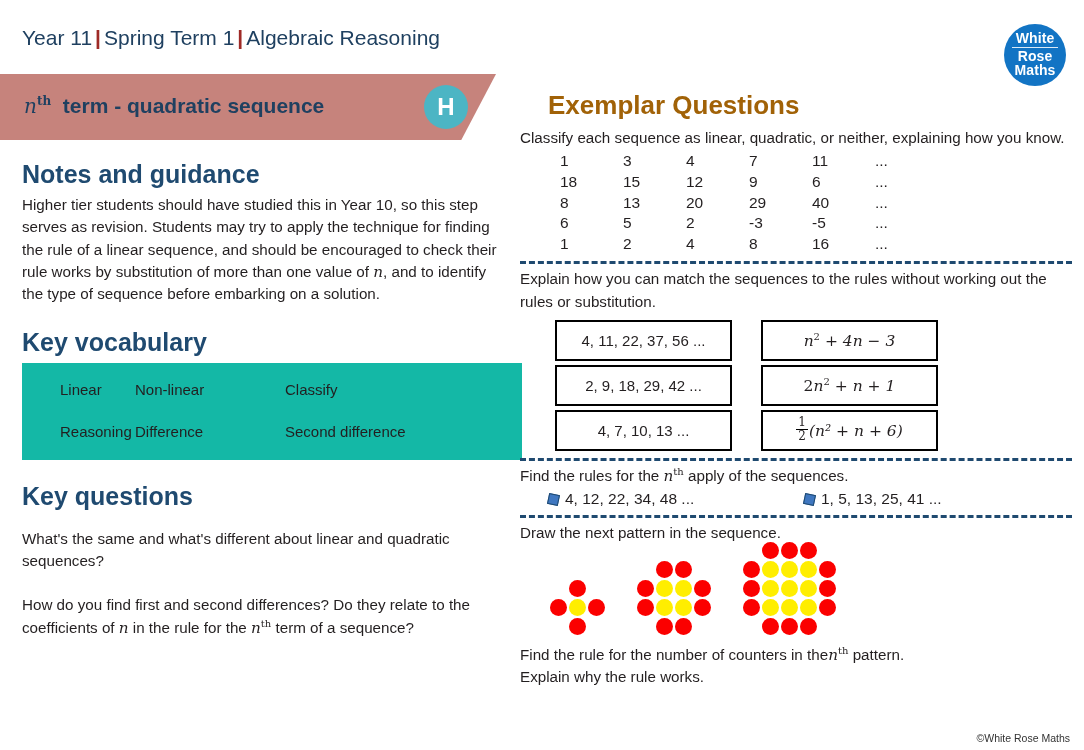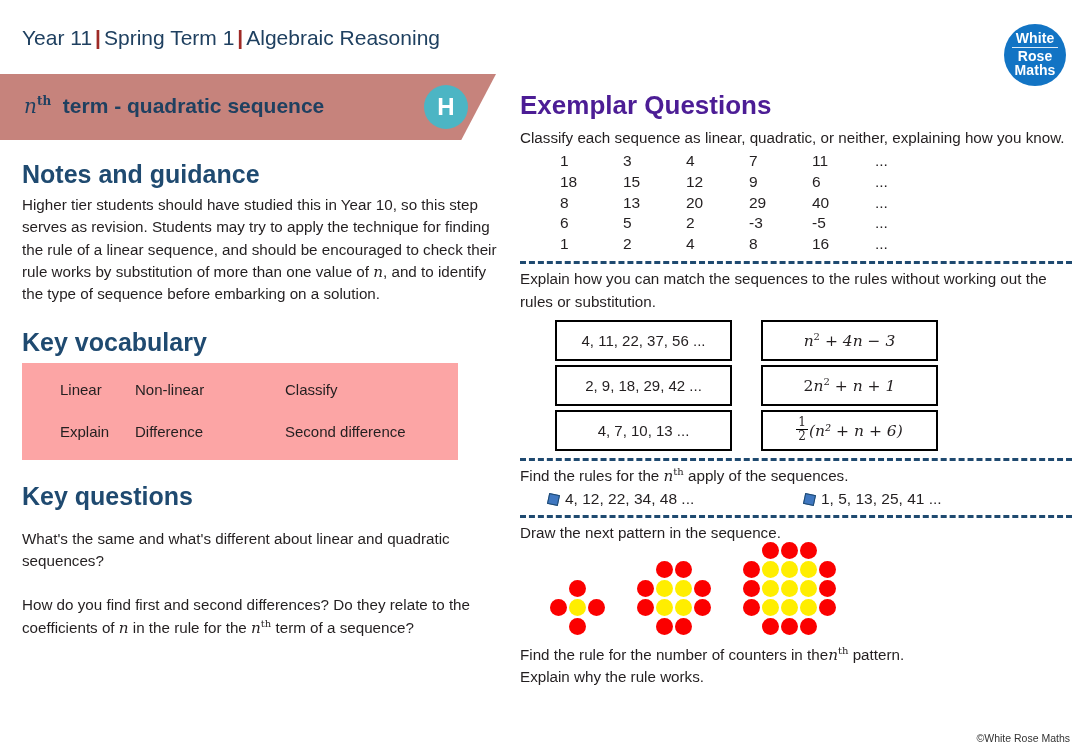--- a/index.html
+++ b/index.html
@@ -124,22 +124,22 @@
   .sup-th {
     font-family: "DejaVu Serif", serif;
     font-size: 10px;
     vertical-align: super;
   }
 
   #notes-text { width: 475px; }
 
   #vocab-heading { margin-top: 22px; }
   #vocab-box {
-    background: #fca5a5;
-    width: 436px;
+    background: #14b8a6;
+    width: 500px;
     padding: 18px 12px 20px 38px;
     margin-top: 6px;
   }
   .vocab-row {
     display: flex;
     font-size: 15px;
     color: #231f20;
   }
   .vocab-row + .vocab-row { margin-top: 25px; }
   .vocab-cell:nth-child(1) { width: 75px; }
@@ -152,22 +152,23 @@
   
   #right-col {
     position: absolute;
     left: 520px;
     top: 90px;
     width: 552px;
   }
   #exemplar-heading {
     font-size: 26px;
     font-weight: 700;
-    color: #4c1d95;
+    color: #a16207;
     margin-bottom: 6px;
+    margin-left: 28px;
   }
   .dashed-rule {
     border-top: 3px dashed #1f4a70;
     margin: 7px 0 4px 0;
     width: 100%;
   }
 
   
   #seq-table {
     margin-top: 2px;
@@ -300,21 +301,21 @@
   <div class="body-text" id="notes-text"><span>Higher tier students should have studied this in Year 10, so this step serves as revision. Students may try to apply the technique for finding the rule of a linear sequence, and should be encouraged to check their rule works by substitution of more than one value of </span><span class="ital-n">n</span><span>, and to  identify the type of sequence before embarking on a solution.</span></div>
 
   <div class="sec-heading" id="vocab-heading">Key vocabulary</div>
   <div id="vocab-box">
     <div class="vocab-row">
       <div class="vocab-cell">Linear</div>
       <div class="vocab-cell">Non-linear</div>
       <div class="vocab-cell">Classify</div>
     </div>
     <div class="vocab-row">
-      <div class="vocab-cell">Explain</div>
+      <div class="vocab-cell">Reasoning</div>
       <div class="vocab-cell">Difference</div>
       <div class="vocab-cell">Second difference</div>
     </div>
   </div>
 
   <div class="sec-heading" id="questions-heading">Key questions</div>
   <div class="body-text" id="kq1">What's the same and what's different about linear and quadratic sequences?</div>
   <div class="body-text" id="kq2"><span>How do you find first and second differences? Do they relate to the coefficients of </span><span class="ital-n">n</span><span> in the rule for the  </span><span class="ital-n">n</span><span class="sup-th">th</span><span> term of a sequence?</span></div>
 </div>
 

